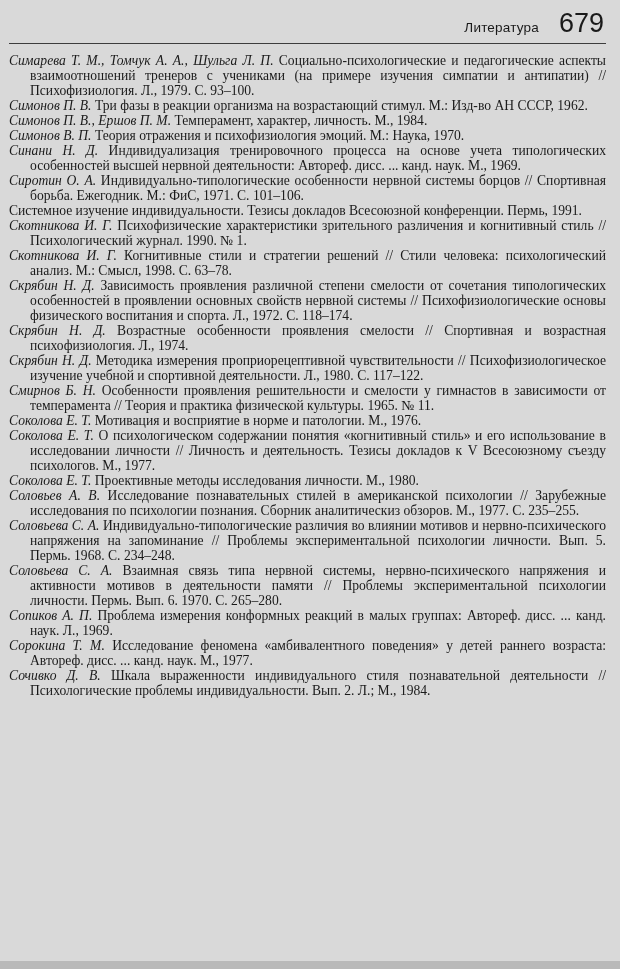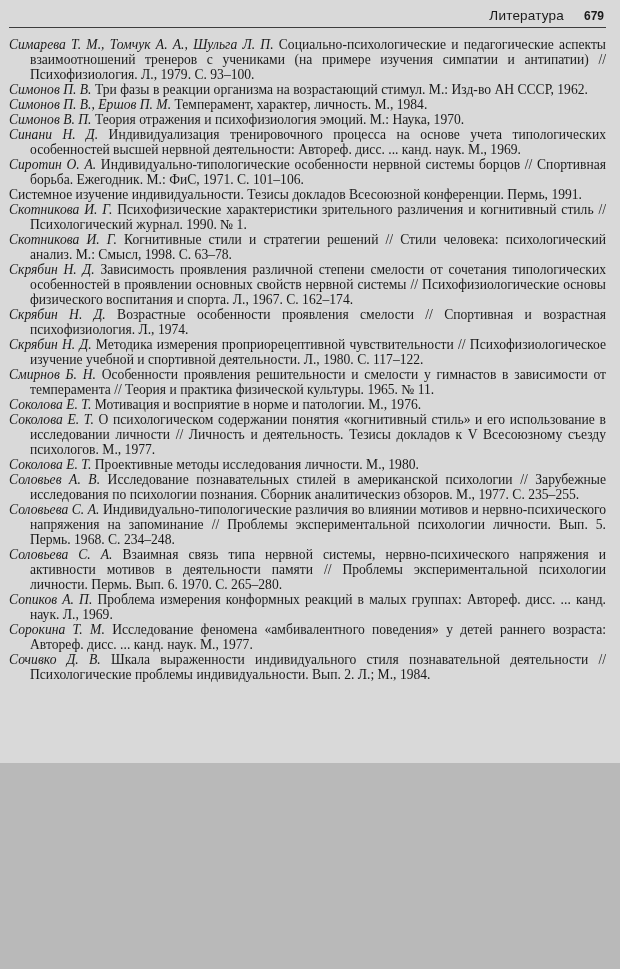--- a/index.html
+++ b/index.html
@@ -3,21 +3,21 @@
 <meta charset="utf-8">
 <style>
   html, body {
     margin: 0;
     padding: 0;
     background: #b9b9b9;
   }
   .page {
     position: relative;
     width: 620px;
-    height: 763px;
+    height: 961px;
     margin: 0 auto;
     box-sizing: border-box;
     background: #d9d9d9;
     color: #1a1a1a;
     font-family: "Liberation Serif", serif;
     padding: 8px 14px 6px 9px;
     overflow: hidden;
   }
   .header {
     display: flex;
@@ -26,22 +26,22 @@
     gap: 20px;
     padding-right: 2px;
   }
   .section-title {
     font-family: "Liberation Sans", sans-serif;
     font-size: 13.5px;
     letter-spacing: 0.2px;
   }
   .page-number {
     font-family: "Liberation Sans", sans-serif;
-    font-size: 12px;
-    font-weight: bold;
+    font-size: 27px;
+    font-weight: normal;
   }
   .rule {
     height: 0;
     border-bottom: 1.2px solid #3d3d3d;
     margin-top: 4px;
   }
   .bibliography {
     margin-top: 9px;
     font-size: 13.6px;
     line-height: 15px;
@@ -68,21 +68,21 @@
   <div class="bibliography">
       <p class="entry"><i>Симарева Т. М., Томчук А. А., Шульга Л. П.</i> <span>Социально-психологические и педагогические аспекты взаимоотношений тренеров с учениками (на примере изучения симпатии и антипатии) // Психофизиология. Л., 1979. С. 93–100.</span></p>
       <p class="entry"><i>Симонов П. В.</i> <span>Три фазы в реакции организма на возрастающий стимул. М.: Изд-во АН СССР, 1962.</span></p>
       <p class="entry"><i>Симонов П. В., Ершов П. М.</i> <span>Темперамент, характер, личность. М., 1984.</span></p>
       <p class="entry"><i>Симонов В. П.</i> <span>Теория отражения и психофизиология эмоций. М.: Наука, 1970.</span></p>
       <p class="entry"><i>Синани Н. Д.</i> <span>Индивидуализация тренировочного процесса на основе учета типологических особенностей высшей нервной деятельности: Автореф. дисс. ... канд. наук. М., 1969.</span></p>
       <p class="entry"><i>Сиротин О. А.</i> <span>Индивидуально-типологические особенности нервной системы борцов // Спортивная борьба. Ежегодник. М.: ФиС, 1971. С. 101–106.</span></p>
       <p class="entry"><span>Системное изучение индивидуальности. Тезисы докладов Всесоюзной конференции. Пермь, 1991.</span></p>
       <p class="entry"><i>Скотникова И. Г.</i> <span>Психофизические характеристики зрительного различения и когнитивный стиль // Психологический журнал. 1990. № 1.</span></p>
       <p class="entry"><i>Скотникова И. Г.</i> <span>Когнитивные стили и стратегии решений // Стили человека: психологический анализ. М.: Смысл, 1998. С. 63–78.</span></p>
-      <p class="entry"><i>Скрябин Н. Д.</i> <span>Зависимость проявления различной степени смелости от сочетания типологических особенностей в проявлении основных свойств нервной системы // Психофизиологические основы физического воспитания и спорта. Л., 1967. С. 162–174.</span></p>
+      <p class="entry"><i>Скрябин Н. Д.</i> <span>Зависимость проявления различной степени смелости от сочетания типологических особенностей в проявлении основных свойств нервной системы // Психофизиологические основы физического воспитания и спорта. Л., 1972. С. 118–174.</span></p>
       <p class="entry"><i>Скрябин Н. Д.</i> <span>Возрастные особенности проявления смелости // Спортивная и возрастная психофизиология. Л., 1974.</span></p>
       <p class="entry"><i>Скрябин Н. Д.</i> <span>Методика измерения проприорецептивной чувствительности // Психофизиологическое изучение учебной и спортивной деятельности. Л., 1980. С. 117–122.</span></p>
       <p class="entry"><i>Смирнов Б. Н.</i> <span>Особенности проявления решительности и смелости у гимнастов в зависимости от темперамента // Теория и практика физической культуры. 1965. № 11.</span></p>
       <p class="entry"><i>Соколова Е. Т.</i> <span>Мотивация и восприятие в норме и патологии. М., 1976.</span></p>
       <p class="entry"><i>Соколова Е. Т.</i> <span>О психологическом содержании понятия «когнитивный стиль» и его использование в исследовании личности // Личность и деятельность. Тезисы докладов к V Всесоюзному съезду психологов. М., 1977.</span></p>
       <p class="entry"><i>Соколова Е. Т.</i> <span>Проективные методы исследования личности. М., 1980.</span></p>
       <p class="entry"><i>Соловьев А. В.</i> <span>Исследование познавательных стилей в американской психологии // Зарубежные исследования по психологии познания. Сборник аналитическиз обзоров. М., 1977. С. 235–255.</span></p>
       <p class="entry"><i>Соловьева С. А.</i> <span>Индивидуально-типологические различия во влиянии мотивов и нервно-психического напряжения на запоминание // Проблемы экспериментальной психологии личности. Вып. 5. Пермь. 1968. С. 234–248.</span></p>
       <p class="entry"><i>Соловьева С. А.</i> <span>Взаимная связь типа нервной системы, нервно-психического напряжения и активности мотивов в деятельности памяти // Проблемы экспериментальной психологии личности. Пермь. Вып. 6. 1970. С. 265–280.</span></p>
       <p class="entry"><i>Сопиков А. П.</i> <span>Проблема измерения конформных реакций в малых группах: Автореф. дисс. ... канд. наук. Л., 1969.</span></p>

